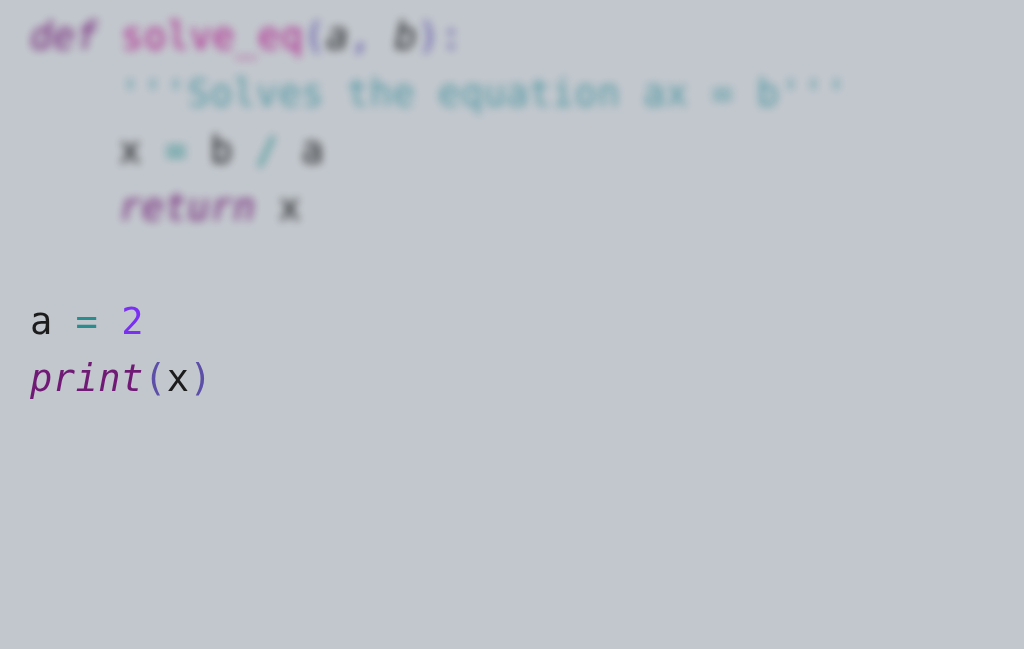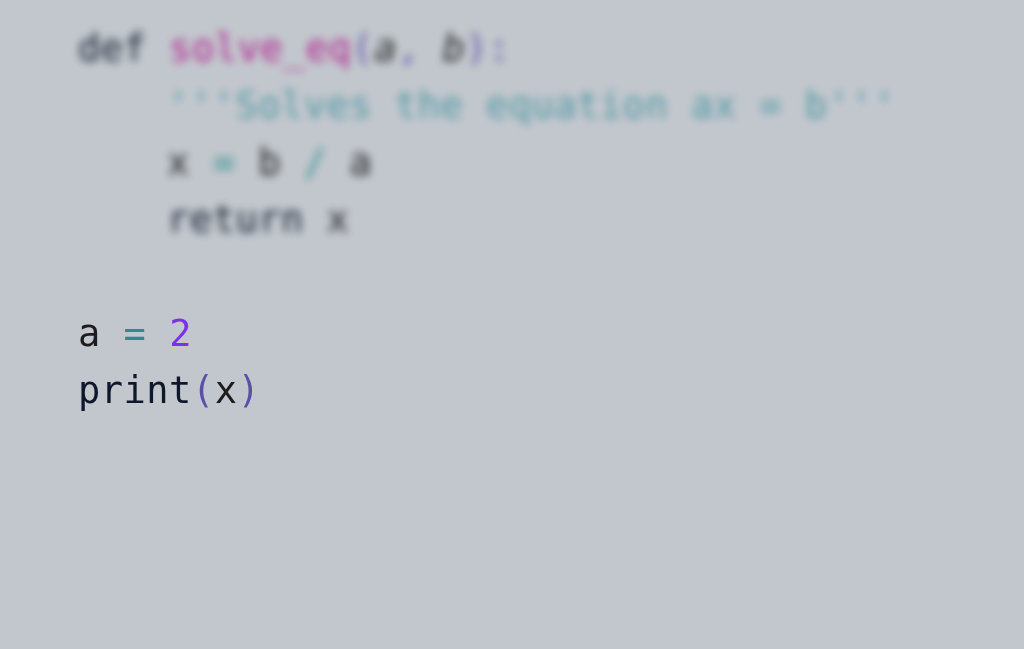--- a/index.html
+++ b/index.html
@@ -13,23 +13,22 @@
   body {
     background: #c2c7cd;
     font-family: "DejaVu Sans Mono", "Menlo", "Consolas", monospace;
     font-size: 37px;
     line-height: 1.55;
     font-weight: 500;
     color: #1c1c1c;
     letter-spacing: 0.5px;
   }
   .code-area {
-    padding-top: 20px;
+    padding-top: 8px;
     padding-left: 30px;
-    margin-left: 48px;
   }
   .line {
     white-space: pre;
     position: relative;
     height: 57px;
     display: flex;
     align-items: center;
   }
   .blurred { filter: blur(4.5px); opacity: 0.96; }
   .tab { display: inline-block; width: 4ch; }
@@ -41,21 +40,21 @@
     right: 8px;
     top: 0;
     bottom: 0;
     background: #eef3f7;
     border-radius: 14px;
     z-index: 0;
   }
   .line .content { position: relative; z-index: 1; }
 
   
-  .kw     { color: #0f172a; }          
+  .kw     { color: #701a75; font-style: italic; }          
   .fn     { color: #b01c8b; }          
   .punct  { color: #5c4fa8; }          
   .ident  { color: #1c1c1c; }          
   .ident-i{ color: #1c1c1c; font-style: italic; } 
   .op     { color: #2a8d8d; }          
   .num    { color: #7b2ff2; }          
   .doc    { color: #4f97a3; }          
 </style>
 </head>
 <body>

